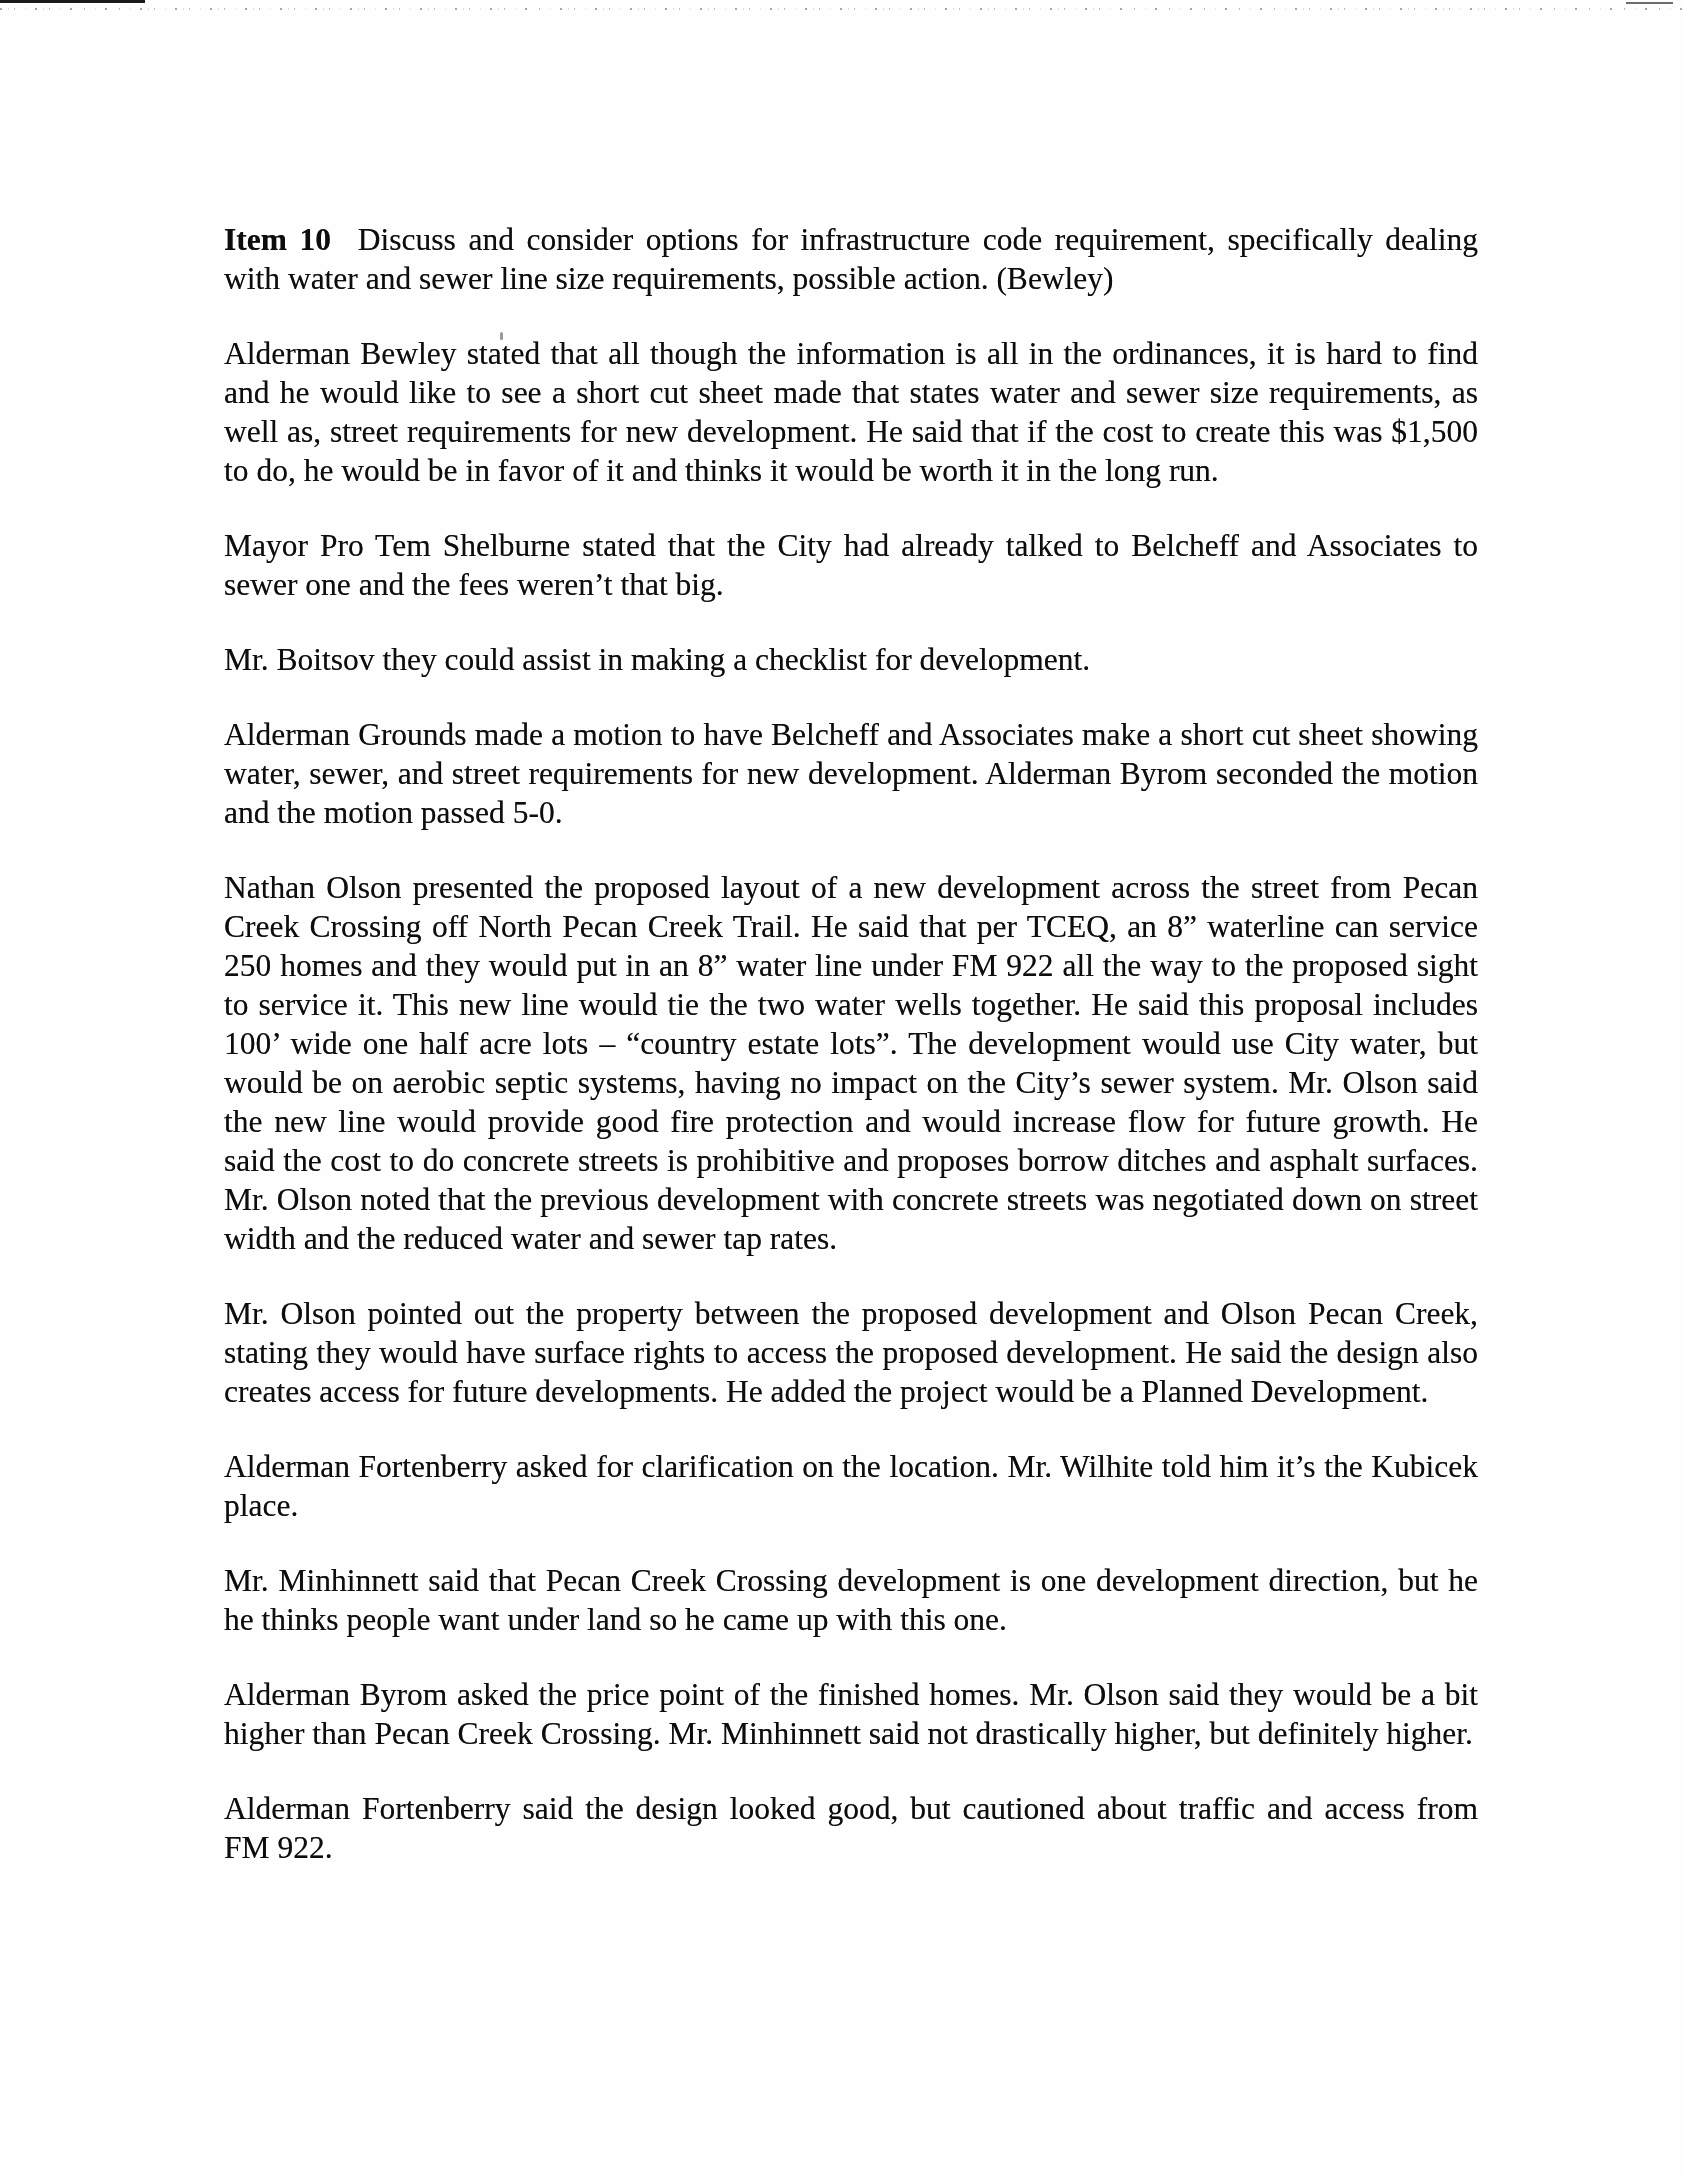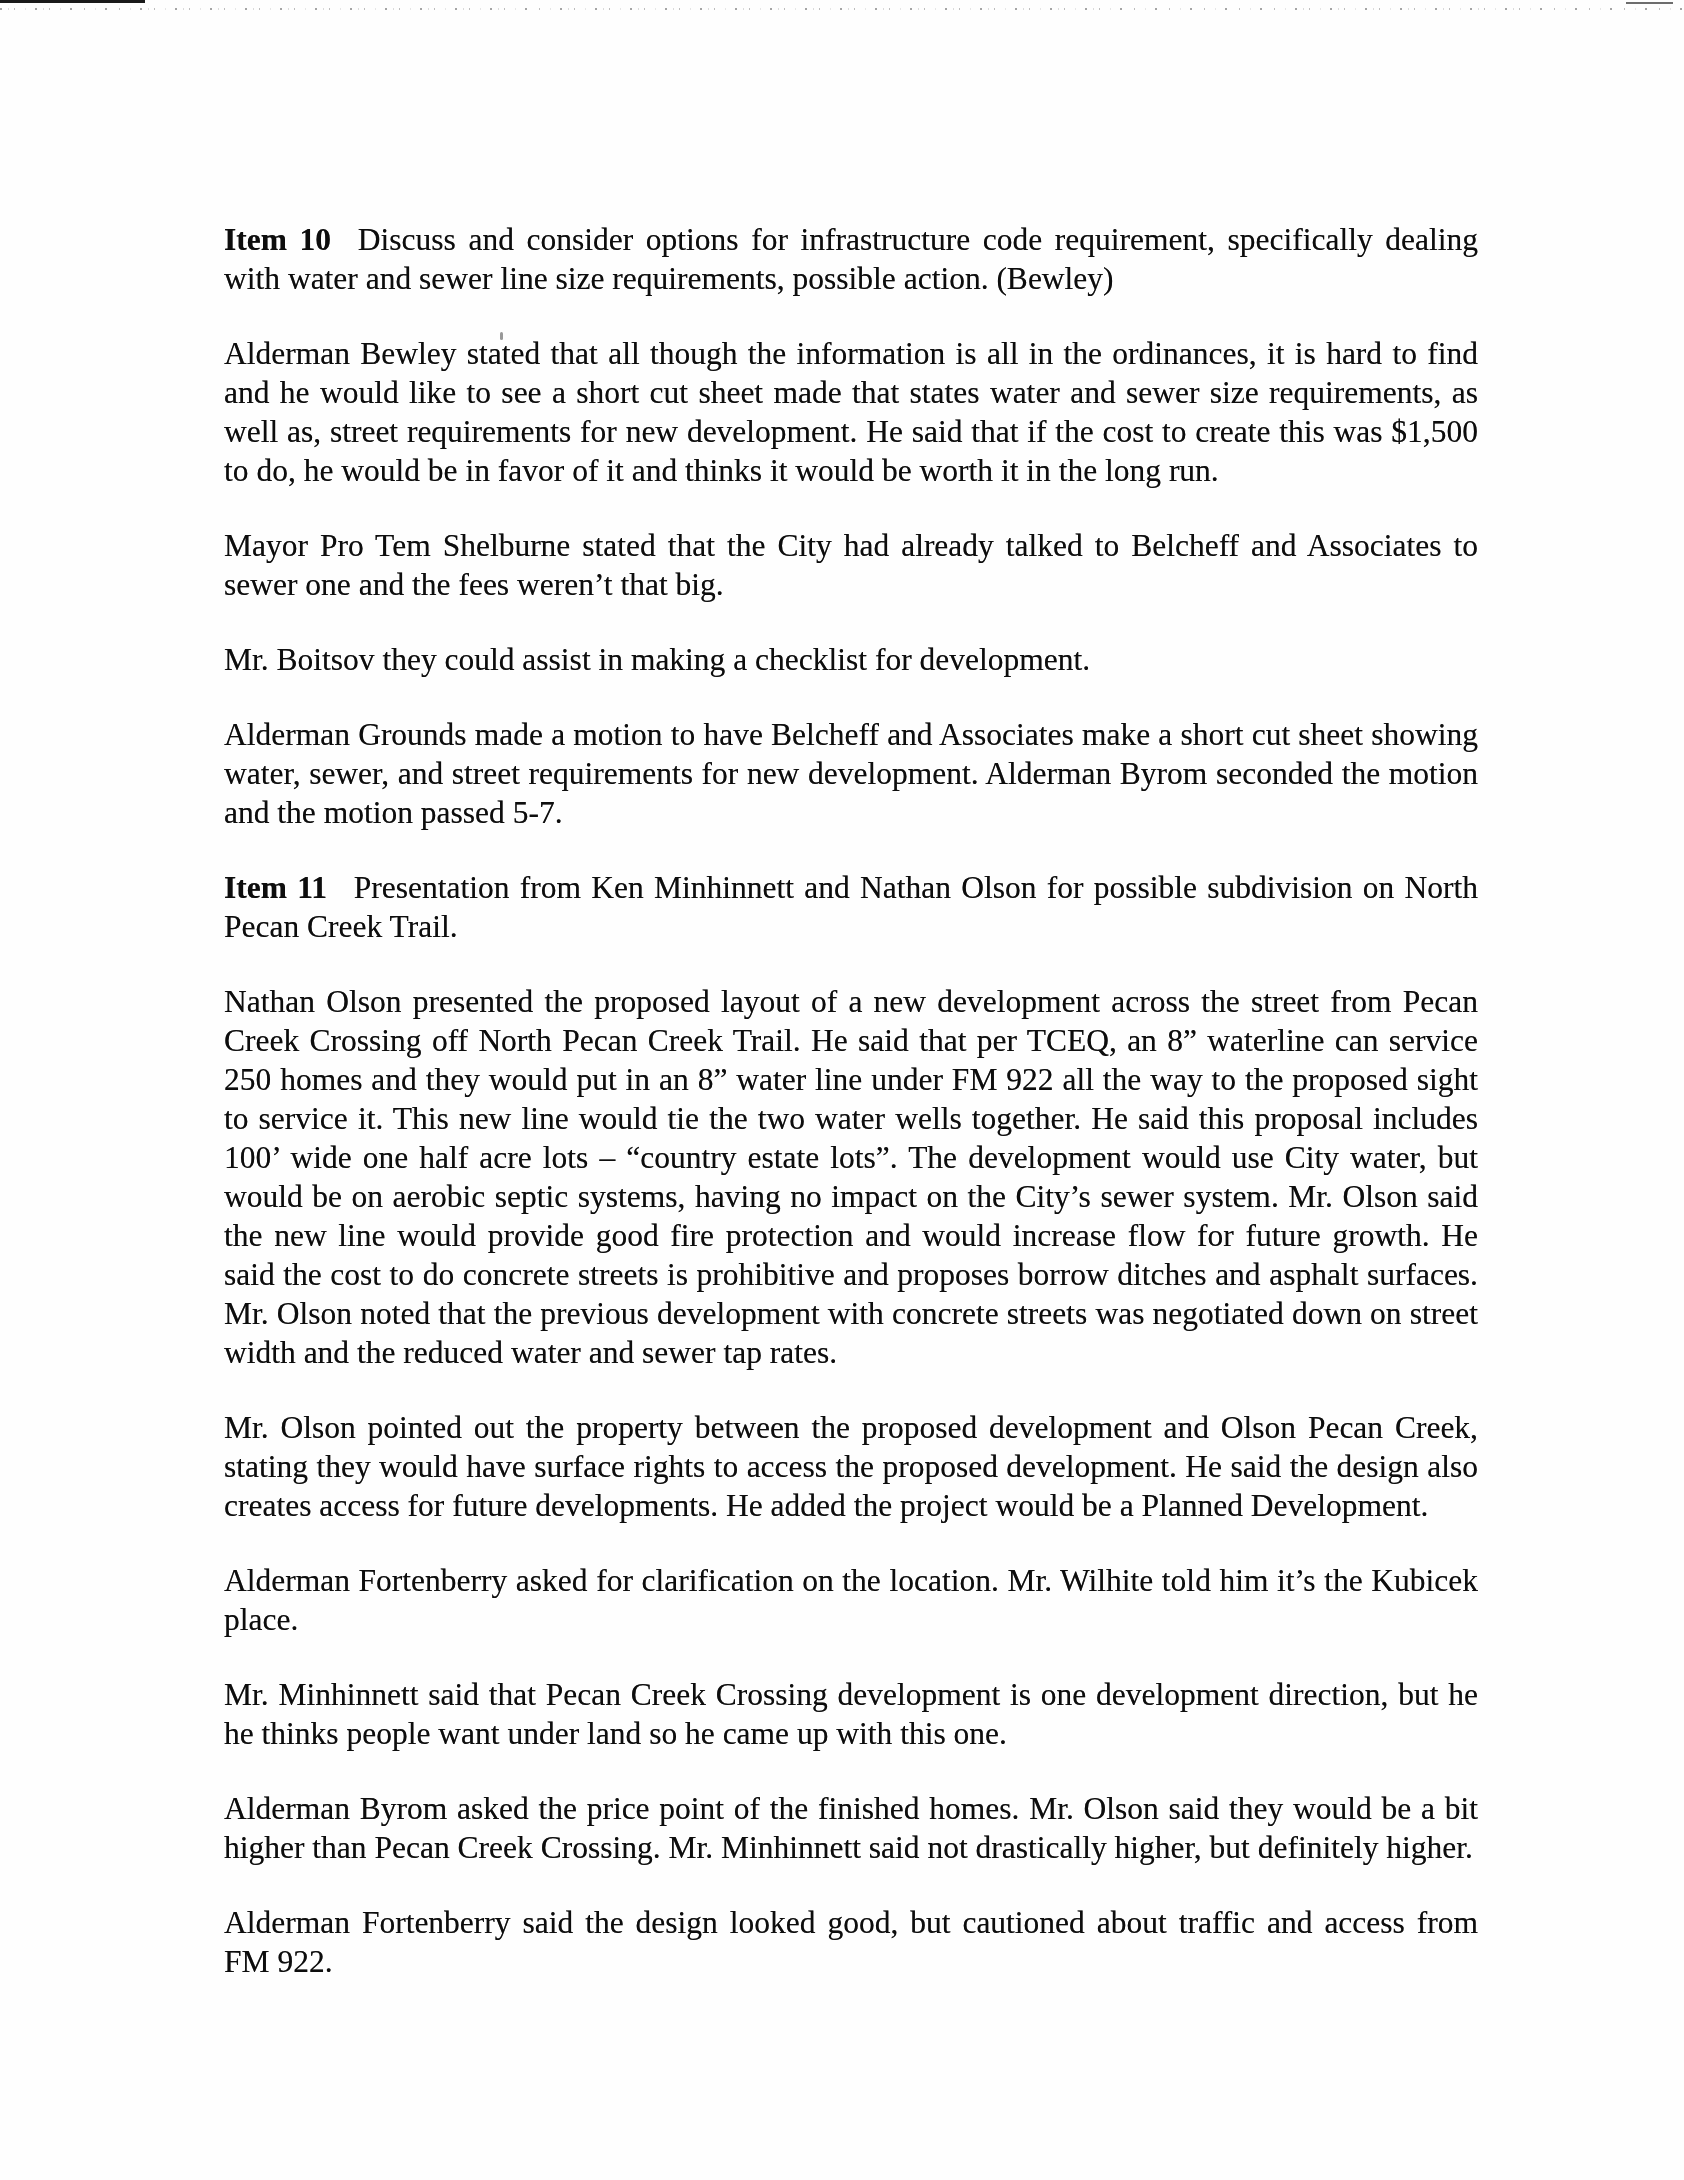--- a/index.html
+++ b/index.html
@@ -82,22 +82,21 @@
   <div class="scan-bar-topleft"></div>
   <div class="scan-bar-topright"></div>
   <div class="scan-noise-line"></div>
   <div class="scan-speck"></div>
 
   <main class="content">
       <p class="para"><b class="lead">Item 10</b><span>Discuss and consider options for infrastructure code requirement, specifically dealing with water and sewer line size requirements, possible action. (Bewley)</span></p>
       <p class="para"><span>Alderman Bewley stated that all though the information is all in the ordinances, it is hard to find and he would like to see a short cut sheet made that states water and sewer size requirements, as well as, street requirements for new development.  He said that if the cost to create this was $1,500 to do, he would be in favor of it and thinks it would be worth it in the long run.</span></p>
       <p class="para"><span>Mayor Pro Tem Shelburne stated that the City had already talked to Belcheff and Associates to sewer one and the fees weren’t that big.</span></p>
       <p class="para"><span>Mr. Boitsov they could assist in making a checklist for development.</span></p>
-      <p class="para"><span>Alderman Grounds made a motion to have Belcheff and Associates make a short cut sheet showing water, sewer, and street requirements for new development. Alderman Byrom seconded the motion and the motion passed 5-7.</span></p>
-      <p class="para"><b class="lead">Item 11</b><span>Presentation from Ken Minhinnett and Nathan Olson for possible subdivision on North Pecan Creek Trail.</span></p>
+      <p class="para"><span>Alderman Grounds made a motion to have Belcheff and Associates make a short cut sheet showing water, sewer, and street requirements for new development. Alderman Byrom seconded the motion and the motion passed 5-0.</span></p>
       <p class="para"><span>Nathan Olson presented the proposed layout of a new development across the street from Pecan Creek Crossing off North Pecan Creek Trail. He said that per TCEQ, an 8” waterline can service 250 homes and they would put in an 8” water line under FM 922 all the way to the proposed sight to service it. This new line would tie the two water wells together.  He said this proposal includes 100’ wide one half acre lots – “country estate lots”. The development would use City water, but would be on aerobic septic systems, having no impact on the City’s sewer system. Mr. Olson said the new line would provide good fire protection and would increase flow for future growth. He said the cost to do concrete streets is prohibitive and proposes borrow ditches and asphalt surfaces. Mr. Olson noted that the previous development with concrete streets was negotiated down on street width and the reduced water and sewer tap rates.</span></p>
       <p class="para"><span>Mr. Olson pointed out the property between the proposed development and Olson Pecan Creek, stating they would have surface rights to access the proposed development. He said the design also creates access for future developments. He added the project would be a Planned Development.</span></p>
       <p class="para"><span>Alderman Fortenberry asked for clarification on the location. Mr. Wilhite told him it’s the Kubicek place.</span></p>
       <p class="para"><span>Mr. Minhinnett said that Pecan Creek Crossing development is one development direction, but he he thinks people want under land so he came up with this one.</span></p>
       <p class="para"><span>Alderman Byrom asked the price point of the finished homes. Mr. Olson said they would be a bit higher than Pecan Creek Crossing. Mr. Minhinnett said not drastically higher, but definitely higher.</span></p>
       <p class="para"><span>Alderman Fortenberry said the design looked good, but cautioned about traffic and access from FM 922.</span></p>
     </main>
 </div>
 
 

